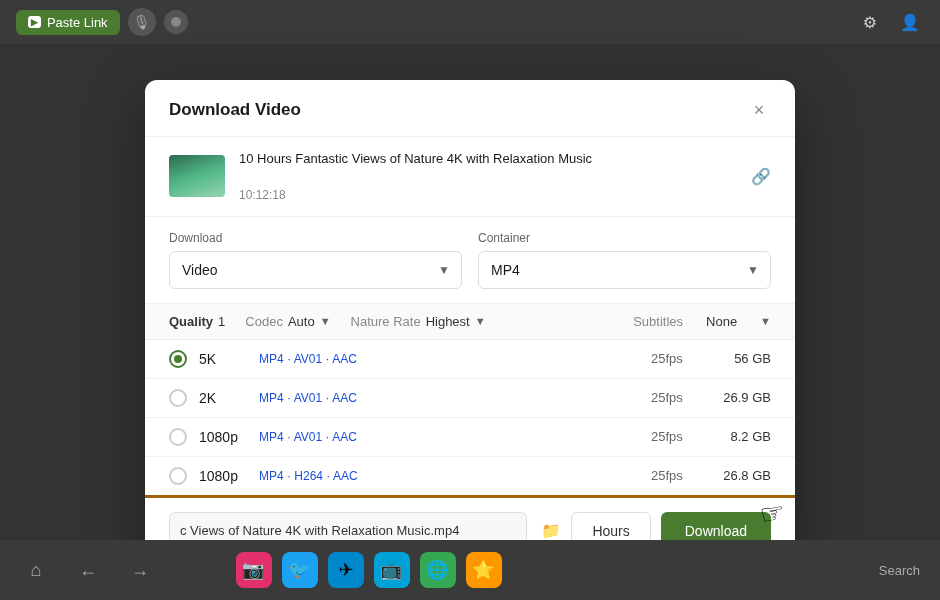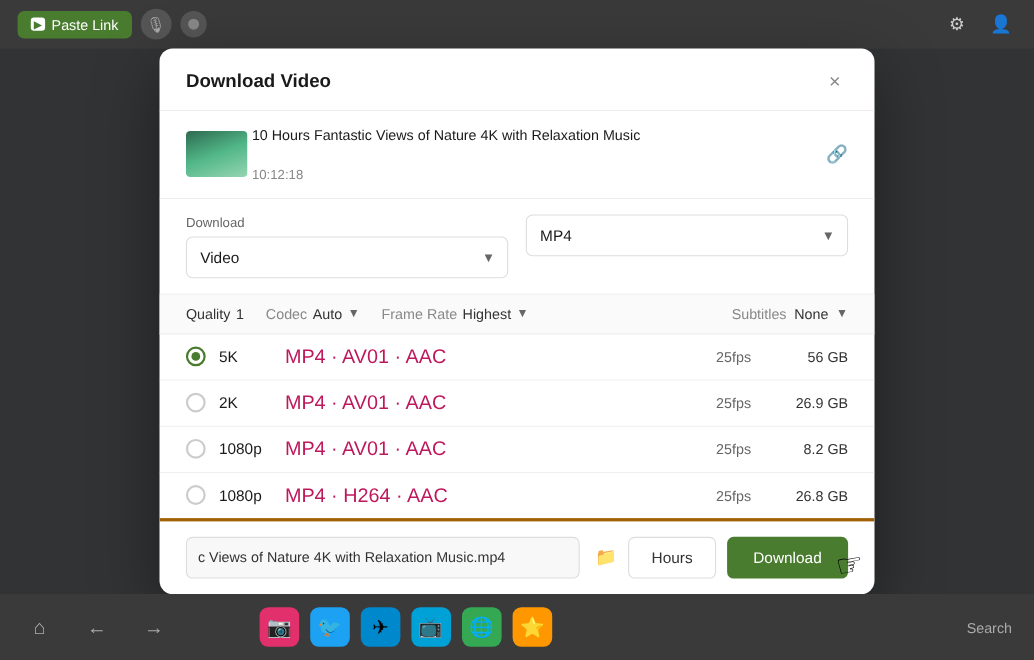--- a/index.html
+++ b/index.html
@@ -138,21 +138,21 @@
       font-size: 13px;
       cursor: pointer;
     }
 
     
     .modal-overlay {
       position: absolute;
       inset: 0;
       background: rgba(0,0,0,0.4);
       display: flex;
-      align-items: flex-start;
+      align-items: center;
       justify-content: center;
     }
 
     
     .modal {
       background: white;
       border-radius: 12px;
       width: 650px;
       padding: 0;
       overflow: hidden;
@@ -183,21 +183,21 @@
       justify-content: center;
       border-radius: 4px;
     }
 
     
     .video-info {
       display: flex;
       align-items: center;
       padding: 14px 24px;
       border-bottom: 1px solid #eee;
-      gap: 4px;
+      gap: 14px;
     }
     .video-thumb {
       width: 56px;
       height: 42px;
       border-radius: 4px;
       background: linear-gradient(135deg, #3a7d44 0%, #5aaa5a 40%, #8bc34a 70%, #c8e6c9 100%);
       flex-shrink: 0;
       overflow: hidden;
       position: relative;
     }
@@ -278,34 +278,34 @@
     .option-item {
       display: flex;
       align-items: center;
       gap: 5px;
       font-size: 13px;
       color: #555;
       cursor: pointer;
     }
     .option-label {
       color: #333;
-      font-weight: 400;
+      font-weight: 700;
     }
     .option-value {
       color: #333;
     }
     .option-arrow {
       font-size: 11px;
       color: #666;
     }
     .options-right {
       margin-left: auto;
       display: flex;
       align-items: center;
-      gap: 7px;
+      gap: 23px;
       font-size: 13px;
       color: #555;
       cursor: pointer;
     }
 
     
     .quality-list {
       padding: 0;
       max-height: 170px;
       overflow-y: auto;
@@ -338,22 +338,22 @@
       height: 8px;
       border-radius: 50%;
       background: #4a7c2f;
     }
     .quality-name {
       font-size: 14px;
       color: #1a1a1a;
       width: 60px;
     }
     .quality-codec {
-      font-size: 18px;
-      color: #be185d;
+      font-size: 12px;
+      color: #1d4ed8;
       flex: 1;
     }
     .quality-fps {
       font-size: 13px;
       color: #666;
       width: 60px;
     }
     .quality-size {
       font-size: 13px;
       color: #333;
@@ -461,20 +461,21 @@
             <div class="select-wrapper">
               <select>
                 <option>Video</option>
                 <option>Audio</option>
                 <option>Subtitle</option>
               </select>
               <span class="select-arrow">▼</span>
             </div>
           </div>
           <div class="select-group">
+            <div class="select-label">Container</div>
             <div class="select-wrapper">
               <select>
                 <option>MP4</option>
                 <option>MKV</option>
                 <option>WebM</option>
               </select>
               <span class="select-arrow">▼</span>
             </div>
           </div>
         </div>
@@ -483,21 +484,21 @@
           <div class="option-item">
             <span class="option-label">Quality</span>
             <span class="option-value">1</span>
           </div>
           <div class="option-item">
             <span style="color:#888;font-size:13px;">Codec</span>
             <span class="option-value">Auto</span>
             <span class="option-arrow">▼</span>
           </div>
           <div class="option-item">
-            <span style="color:#888;font-size:13px;">Frame Rate</span>
+            <span style="color:#888;font-size:13px;">Nature Rate</span>
             <span class="option-value">Highest</span>
             <span class="option-arrow">▼</span>
           </div>
           <div class="options-right">
             <span style="color:#888;font-size:13px;">Subtitles</span>
             <span class="option-value">None</span>
             <span class="option-arrow">▼</span>
           </div>
         </div>
 

